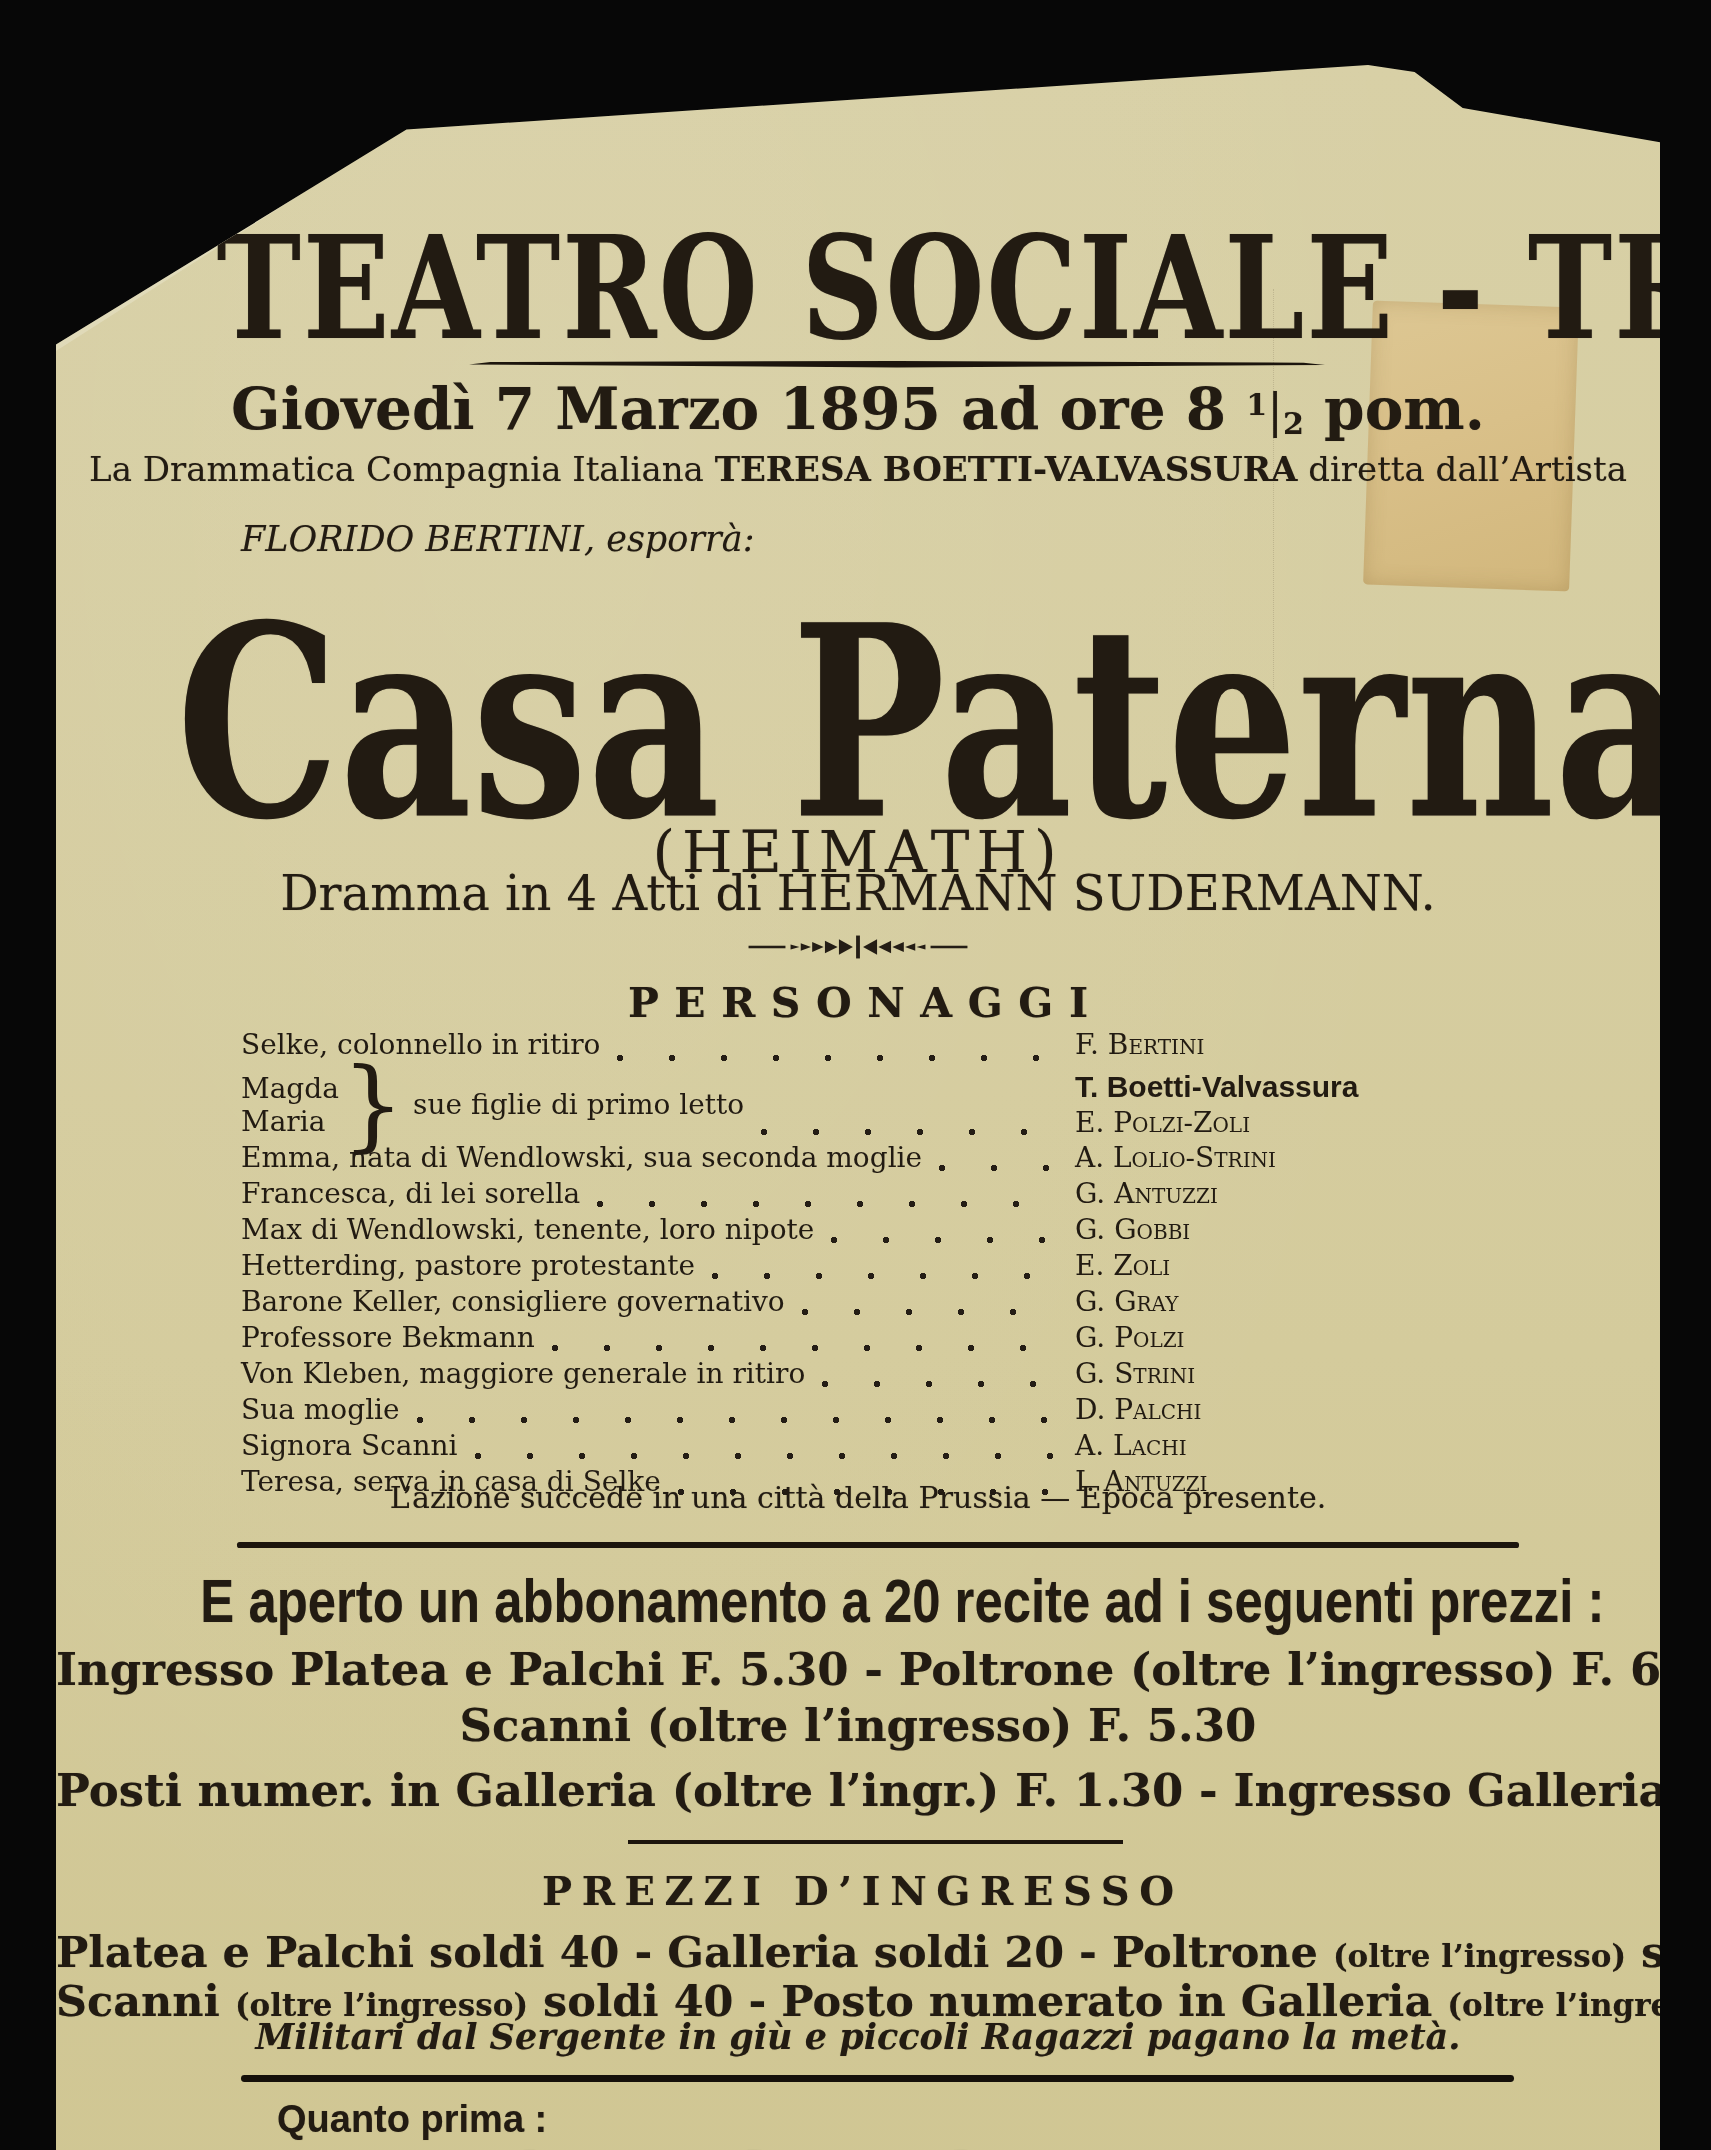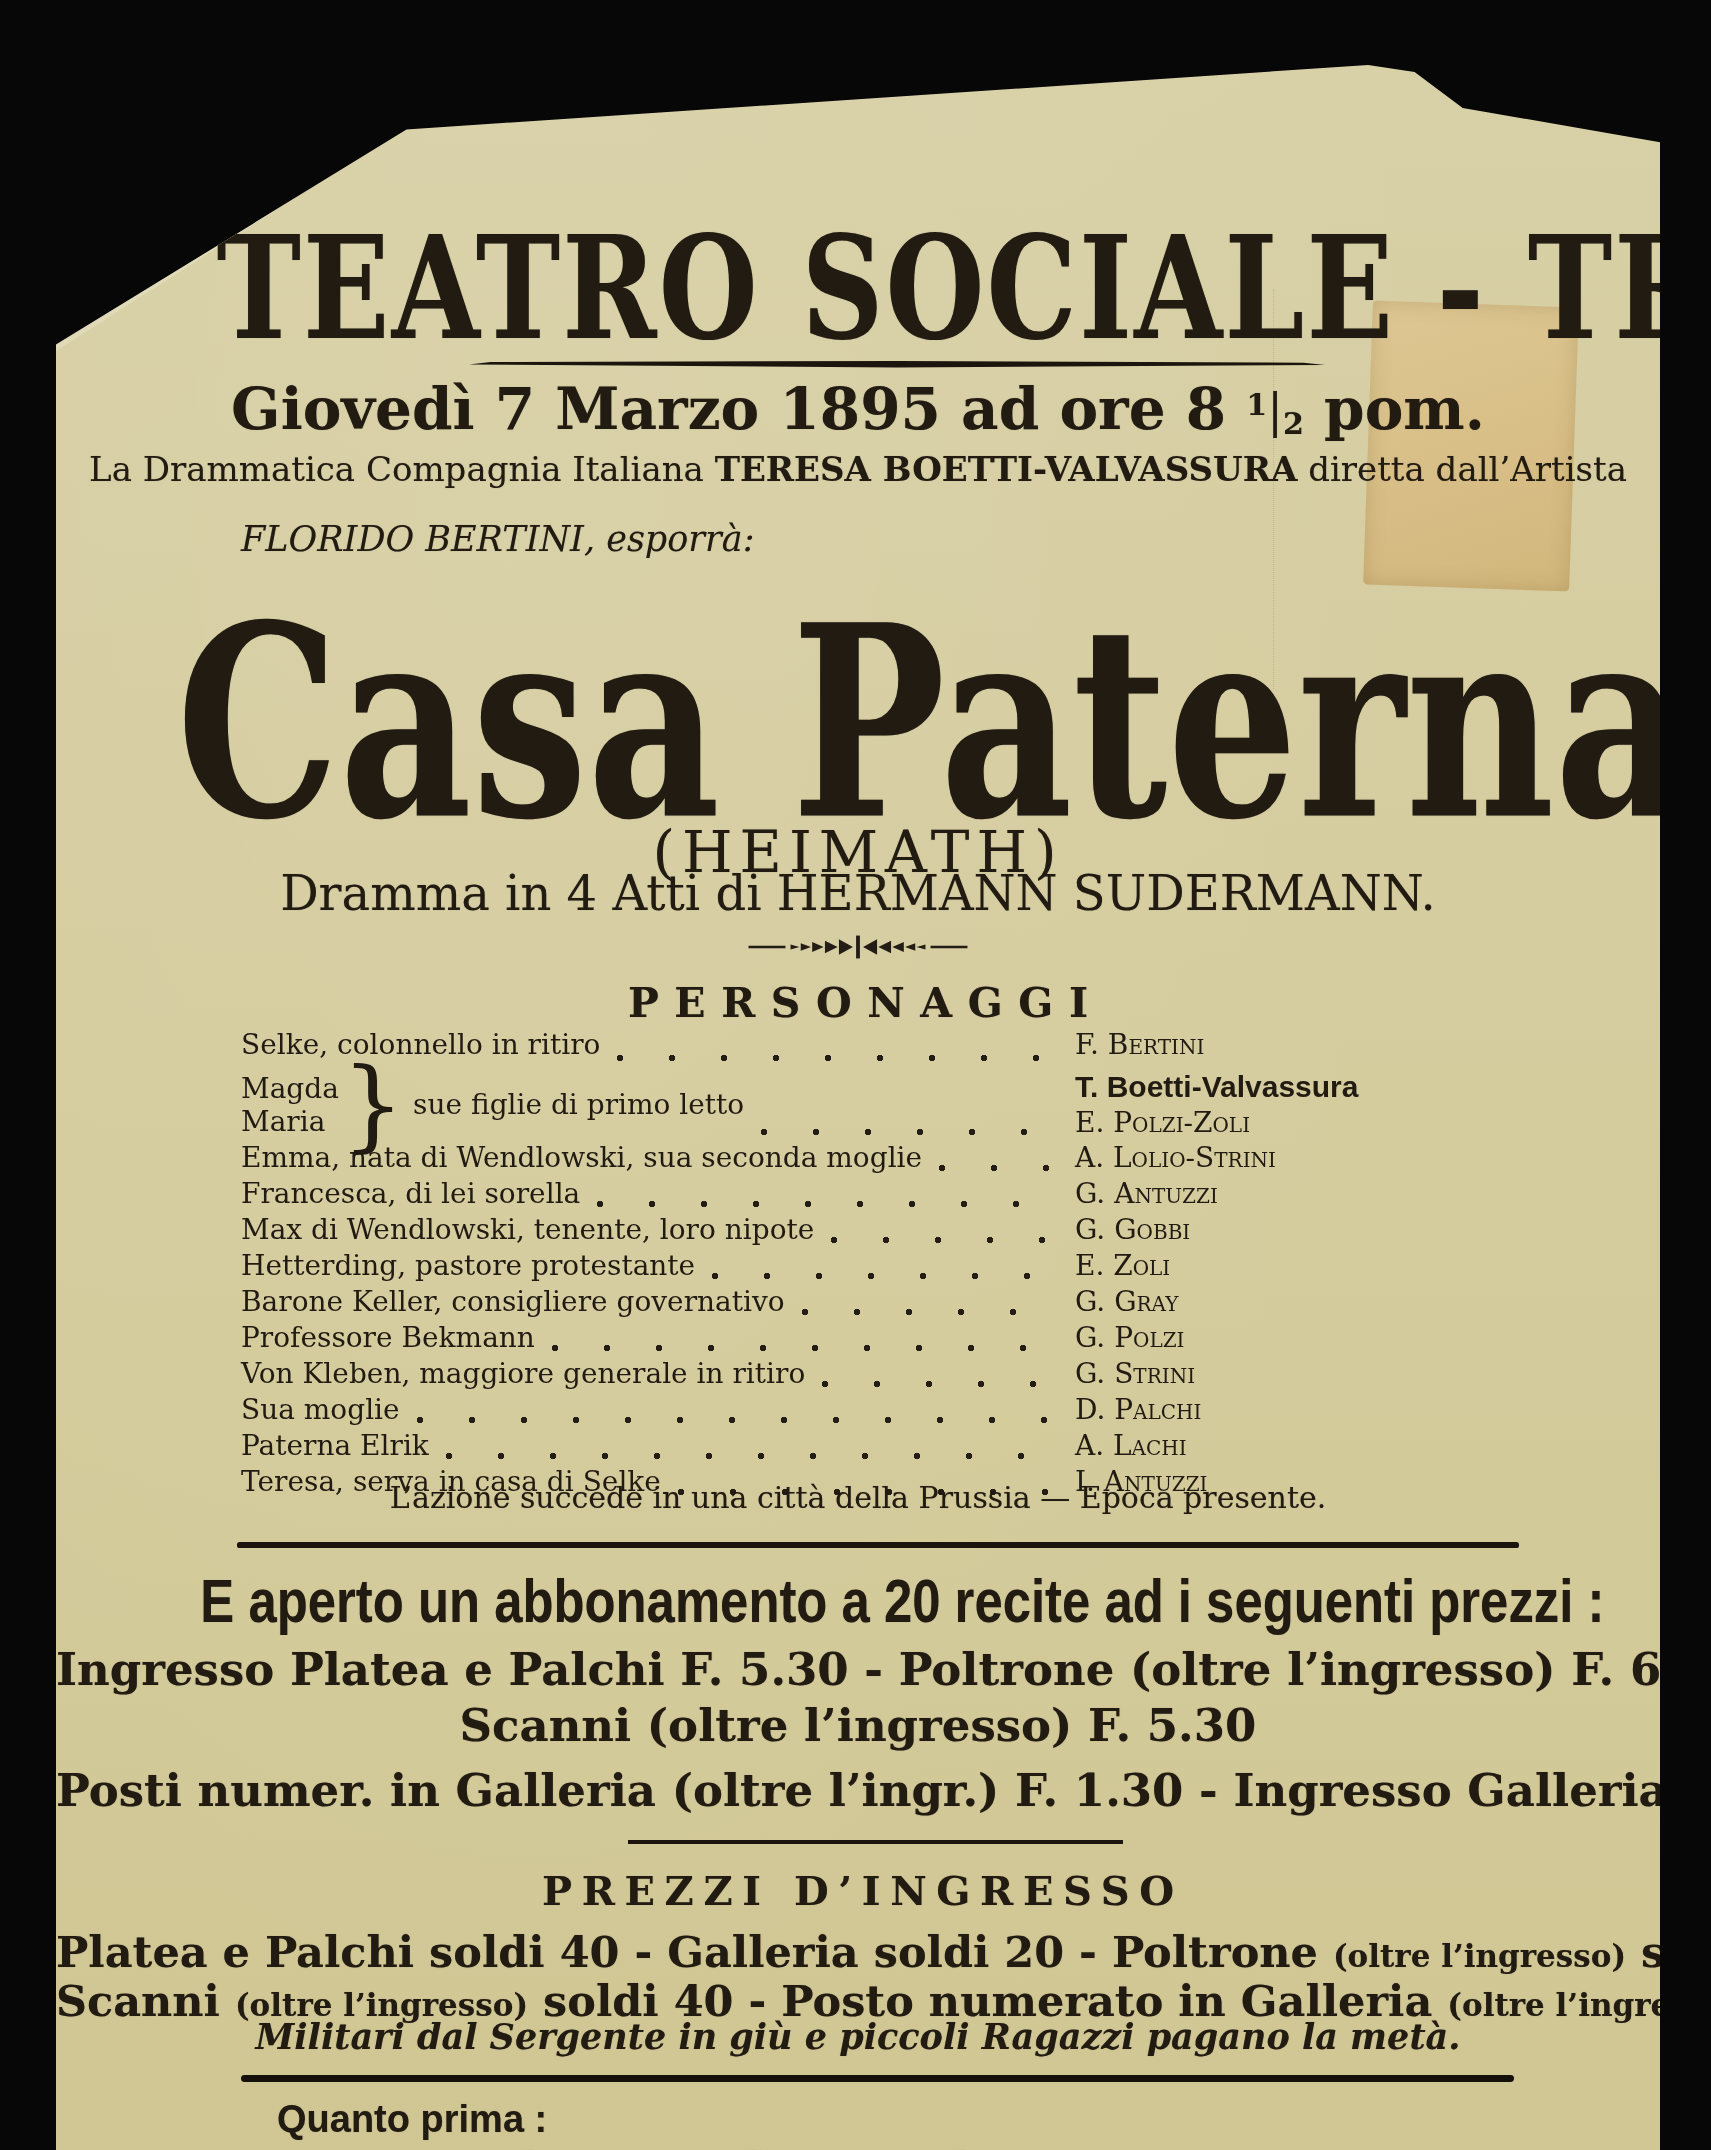--- a/index.html
+++ b/index.html
@@ -203,21 +203,21 @@
         <span class="role">Von Kleben, maggiore generale in ritiro</span>
         <span class="leader"></span>
         <span class="actor sc">G. Strini</span>
       </div>
       <div class="cast-row">
         <span class="role">Sua moglie</span>
         <span class="leader"></span>
         <span class="actor sc">D. Palchi</span>
       </div>
       <div class="cast-row">
-        <span class="role">Paterna Elrik</span>
+        <span class="role">Signora Scanni</span>
         <span class="leader"></span>
         <span class="actor sc">A. Lachi</span>
       </div>
       <div class="cast-row">
         <span class="role">Teresa, serva in casa di Selke</span>
         <span class="leader"></span>
         <span class="actor sc">I. Antuzzi</span>
       </div>
     </div>
 

